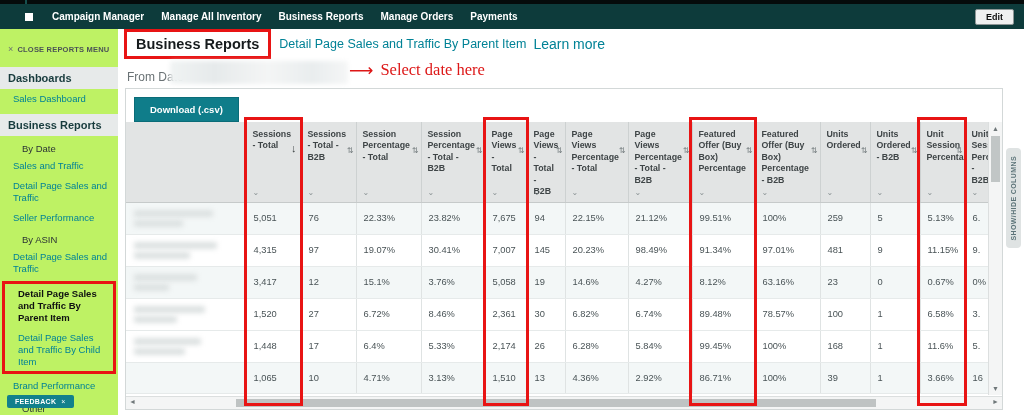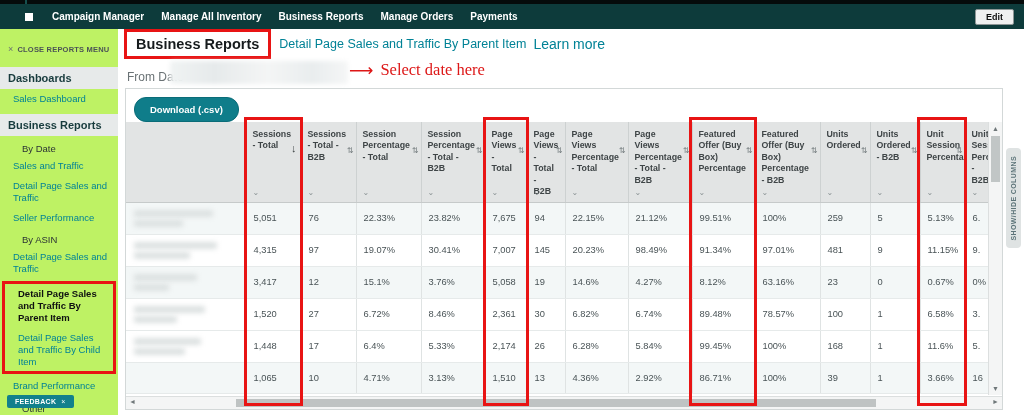--- a/index.html
+++ b/index.html
@@ -36,21 +36,21 @@
   
   .fromdate-label { position:absolute; left:127px; top:70px; font-size:12px; color:#6a7275; }
   .fromdate-blur { position:absolute; left:170px; top:61px; width:178px; height:23px; border-radius:3px; cursor:pointer;
     background:linear-gradient(90deg,#f0f3f3 0%,#e6eaeb 25%,#f4f5f5 55%,#e9edee 80%,#f5f6f6 100%); filter:blur(2px); }
   .annotation-arrow { position:absolute; left:349px; top:60px; color:#dd1717; display:flex; align-items:center; }
   .annotation-arrow .glyph { font-size:17px; margin-right:7px; line-height:1; }
   .annotation-arrow .txt { font-family:"Liberation Serif","DejaVu Serif",serif; font-size:16.5px; }
 
   
   .panel { position:absolute; left:125px; top:88px; width:878px; height:322px; border:1px solid #d3d8d8; background:#fff; }
-  .download-btn { position:absolute; left:8px; top:8px; background:#0f7d8a; color:#fff; font-size:9.5px; font-weight:700; padding:6px 15px; border-radius:12px; border:1px solid #0a6c78; cursor:pointer; }
+  .download-btn { position:absolute; left:8px; top:8px; background:#0f7d8a; color:#fff; font-size:9.5px; font-weight:700; padding:6px 15px; border-radius:0; border:1px solid #0a6c78; cursor:pointer; }
   .table-wrap { position:absolute; left:0; top:33px; width:863px; height:273px; overflow:hidden; }
   table { border-collapse:collapse; table-layout:fixed; width:879px; }
   thead th { background:#e2e4e4; height:56px; vertical-align:top; text-align:left; position:relative;
     padding:7px 13px 4px 6px; font-size:8.8px; font-weight:700; color:#3f4547; line-height:1.3;
     border-right:1px solid #cdd1d1; border-bottom:1px solid #c6caca; cursor:pointer; }
   .h-sort { position:absolute; right:2px; top:24px; font-size:8px; color:#737b7d; font-weight:400; }
   .h-sort.desc { font-size:11px; color:#3c4243; top:19px; right:4px; }
   .h-caret { position:absolute; left:6px; bottom:3px; font-size:8px; color:#8a9294; font-weight:400; }
   tbody td { height:31px; font-size:9.3px; color:#495356; padding:0 4px 0 7px;
     border-right:1px solid #dfe3e3; border-bottom:1px solid #e6eaea; overflow:hidden; white-space:nowrap; }

